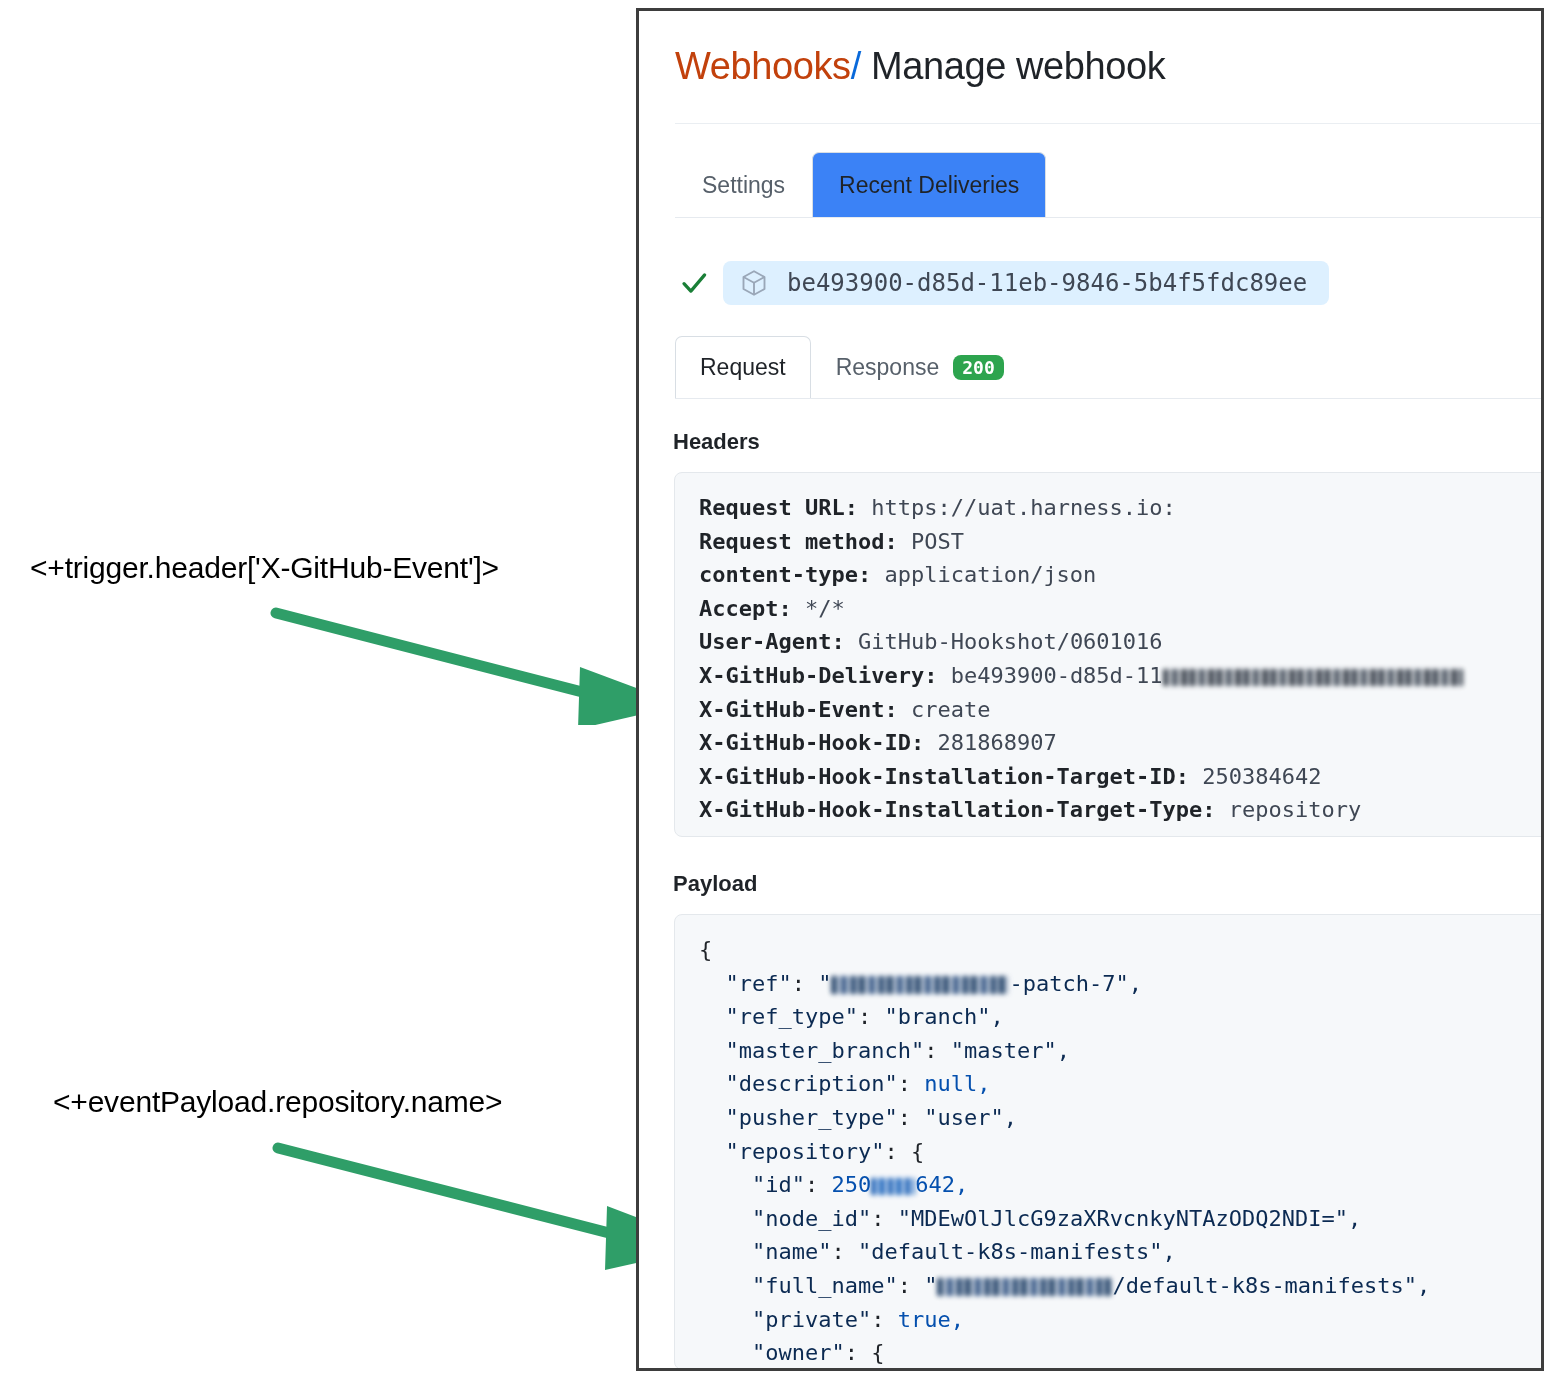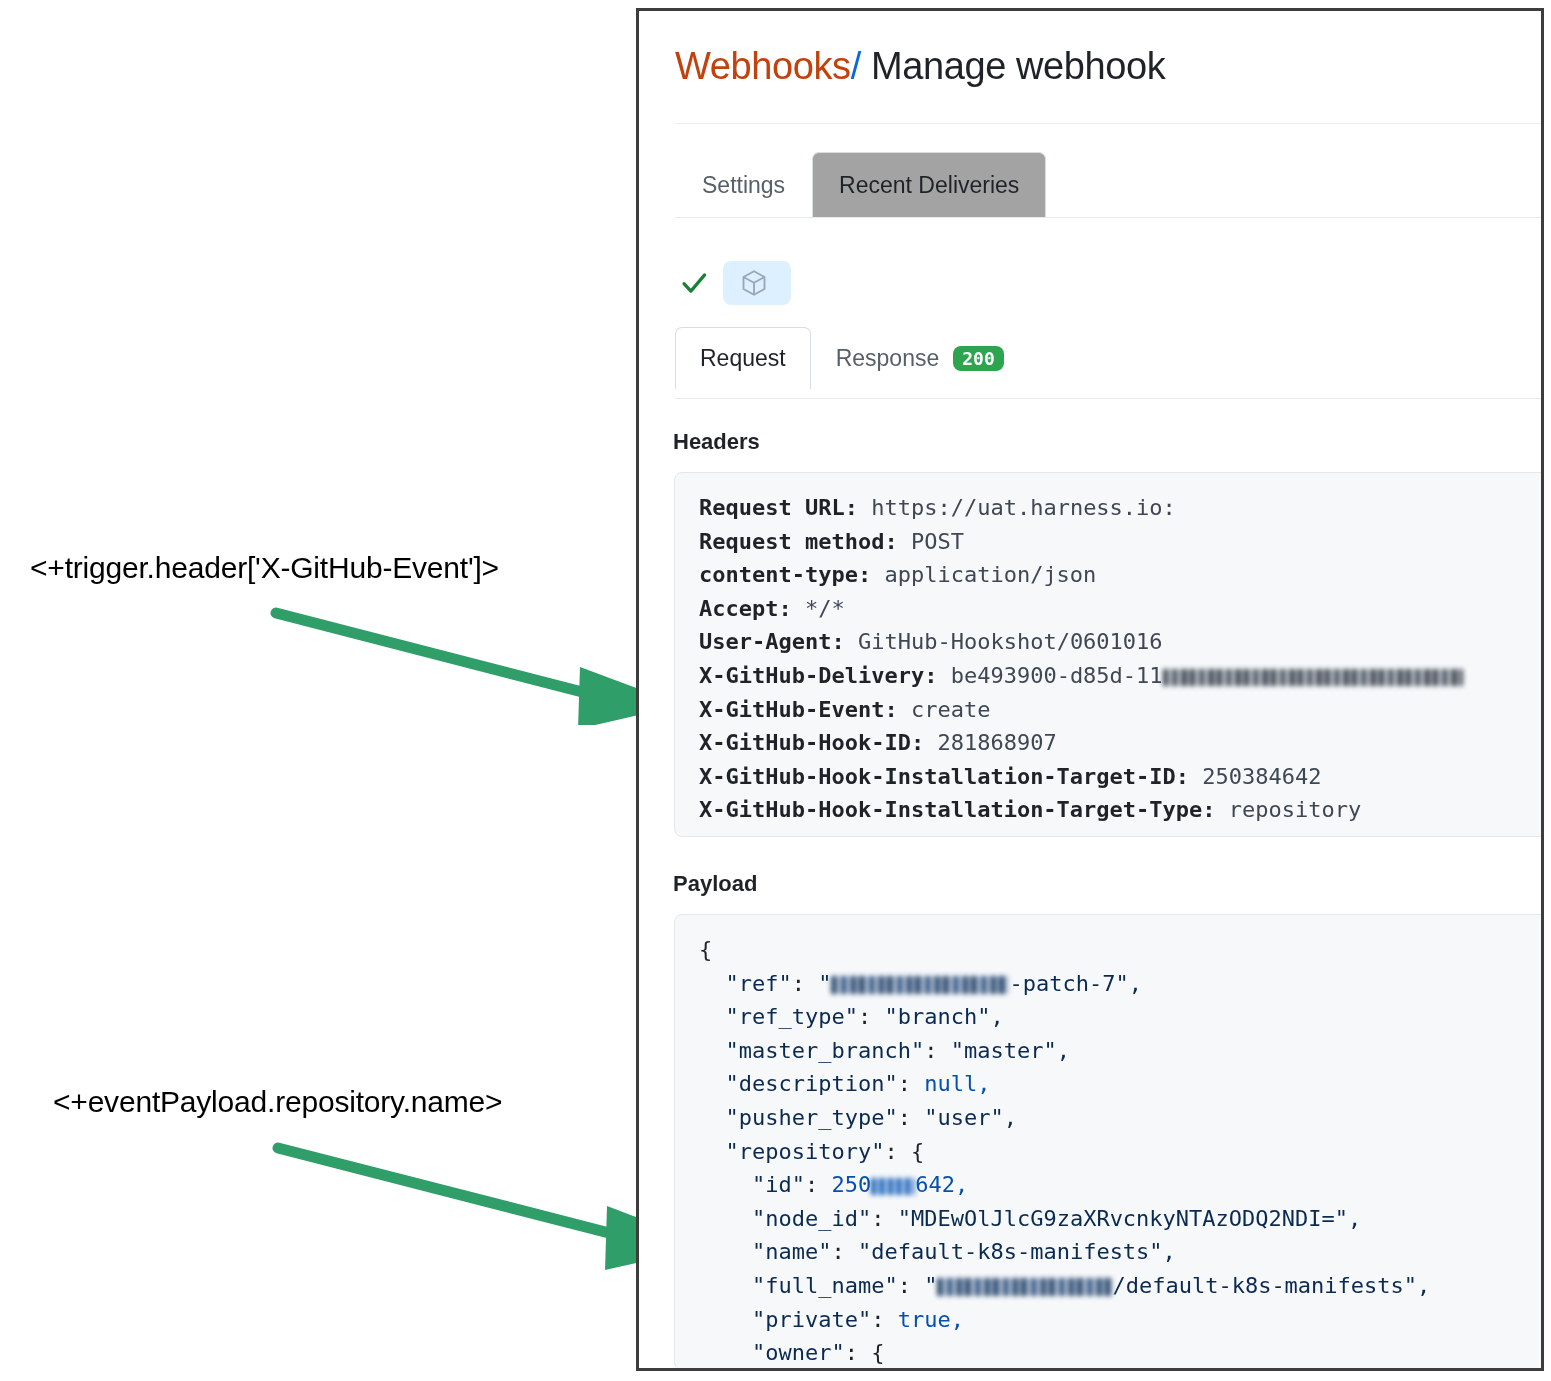--- a/index.html
+++ b/index.html
@@ -94,21 +94,21 @@
     font-size: 23px;
     color: #57606a;
     box-sizing: border-box;
     border: 1px solid transparent;
     border-bottom: none;
     background: transparent;
     white-space: nowrap;
   }
   .top-tab.active {
     color: #1f2328;
-    background: #a3a3a3;
+    background: #3b82f6;
     border-color: #d8dee4;
     border-top-left-radius: 7px;
     border-top-right-radius: 7px;
   }
   #top-tabs-rule {
     position: absolute;
     left: 36px;
     top: 206px;
     right: 0;
     height: 1px;
@@ -144,21 +144,21 @@
     font-size: 24px;
     color: #3f4754;
     letter-spacing: 0px;
     white-space: nowrap;
   }
 
   
   #rr-tabs {
     position: absolute;
     left: 36px;
-    top: 316px;
+    top: 325px;
     height: 62px;
     display: flex;
     align-items: stretch;
   }
   .rr-tab {
     display: flex;
     align-items: center;
     justify-content: center;
     gap: 14px;
     padding: 0 24px;
@@ -312,20 +312,21 @@
   <div id="delivery-row">
     <svg id="delivery-check" viewBox="0 0 24 24">
       <path d="M4 12.5 L9.5 18.5 L20.5 5.5" fill="none" stroke="#1a7f37" stroke-width="2.6" stroke-linecap="round" stroke-linejoin="round"></path>
     </svg>
     <div id="delivery-chip">
       <svg class="cube-icon" width="30" height="30" viewBox="0 0 24 24">
         <path d="M12 2.6 L20.4 7.2 L20.4 16.8 L12 21.4 L3.6 16.8 L3.6 7.2 Z" fill="none" stroke="#9aa7b8" stroke-width="1.5" stroke-linejoin="round"></path>
         <path d="M3.6 7.2 L12 11.8 L20.4 7.2" fill="none" stroke="#9aa7b8" stroke-width="1.5" stroke-linejoin="round"></path>
         <path d="M12 11.8 L12 21.4" fill="none" stroke="#9aa7b8" stroke-width="1.5"></path>
       </svg>
+      <span id="delivery-id-text">be493900-d85d-11eb-9846-5b4f5fdc89ee</span>
     </div>
   </div>
 
   <div id="rr-tabs-rule"></div>
   <div id="rr-tabs">
     <div class="rr-tab active">
       <span>Request</span>
     </div>
     <div class="rr-tab">
       <span>Response</span>

